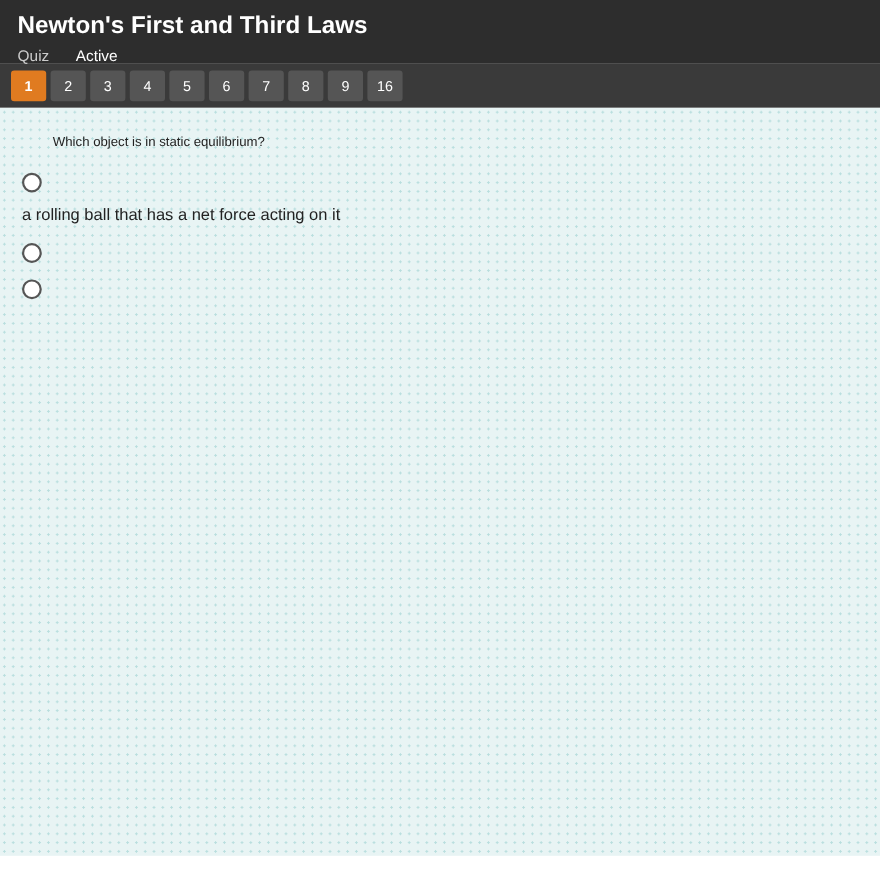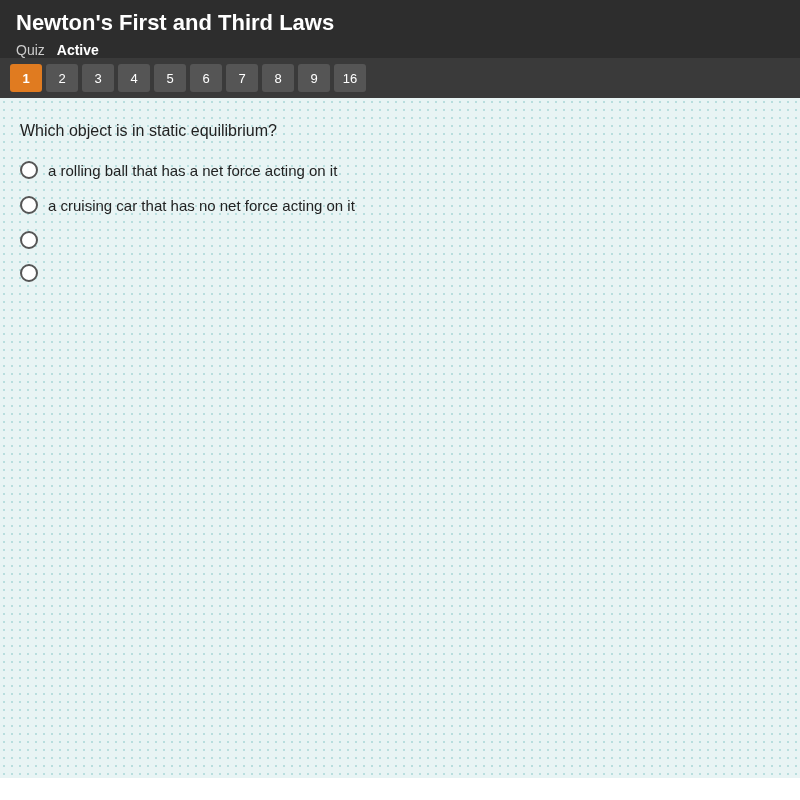--- a/index.html
+++ b/index.html
@@ -24,32 +24,32 @@
     .header-title {
       color: #fff;
       font-size: 22px;
       font-weight: bold;
       padding-bottom: 6px;
     }
 
     .header-meta {
       display: flex;
       align-items: center;
-      gap: 12px;
+      gap: 24px;
       padding-bottom: 0;
     }
 
     .header-quiz-label {
       color: #ccc;
       font-size: 14px;
     }
 
     .header-status-badge {
       color: #fff;
-      font-weight: bold;
+      font-weight: normal;
       font-size: 14px;
     }
 
     .question-nav {
       background: #3a3a3a;
       display: flex;
       align-items: center;
       padding: 6px 10px;
       gap: 4px;
     }
@@ -78,38 +78,40 @@
       background: #e8f4f4;
       background-image: 
         radial-gradient(circle, #b8dede 1px, transparent 1px);
       background-size: 8px 8px;
       padding: 24px 20px;
       min-height: 680px;
       position: relative;
     }
 
     .question-text {
-      font-size: 16px;
+      font-size: 12px;
       color: #222;
       margin-bottom: 20px;
       font-weight: normal;
+      margin-left: 28px;
     }
 
     .options-list {
       list-style: none;
       display: flex;
       flex-direction: column;
       gap: 14px;
     }
 
     .option-item {
       display: flex;
       align-items: flex-start;
       gap: 10px;
       cursor: pointer;
+      flex-direction: column;
     }
 
     .option-radio {
       width: 18px;
       height: 18px;
       border-radius: 50%;
       border: 2px solid #555;
       background: #fff;
       flex-shrink: 0;
       margin-top: 1px;
@@ -156,23 +158,19 @@
 </div>
 
 <div class="content-area">
   <div class="question-text">Which object is in static equilibrium?</div>
   <ul class="options-list">
     <li class="option-item">
       <input type="radio" name="answer" class="option-radio" id="opt-a" style="">
       <label class="option-label" for="opt-a">a rolling ball that has a net force acting on it</label>
     </li>
     <li class="option-item">
-      <input type="radio" name="answer" class="option-radio" id="opt-b" style="">
-      <label class="option-label" for="opt-b">a cruising car that has no net force acting on it</label>
-    </li>
-    <li class="option-item">
       <input type="radio" name="answer" class="option-radio" id="opt-c" style="">
     </li>
     <li class="option-item">
       <input type="radio" name="answer" class="option-radio" id="opt-d" style="">
     </li>
   </ul>
 </div>
 
 </body></html>

